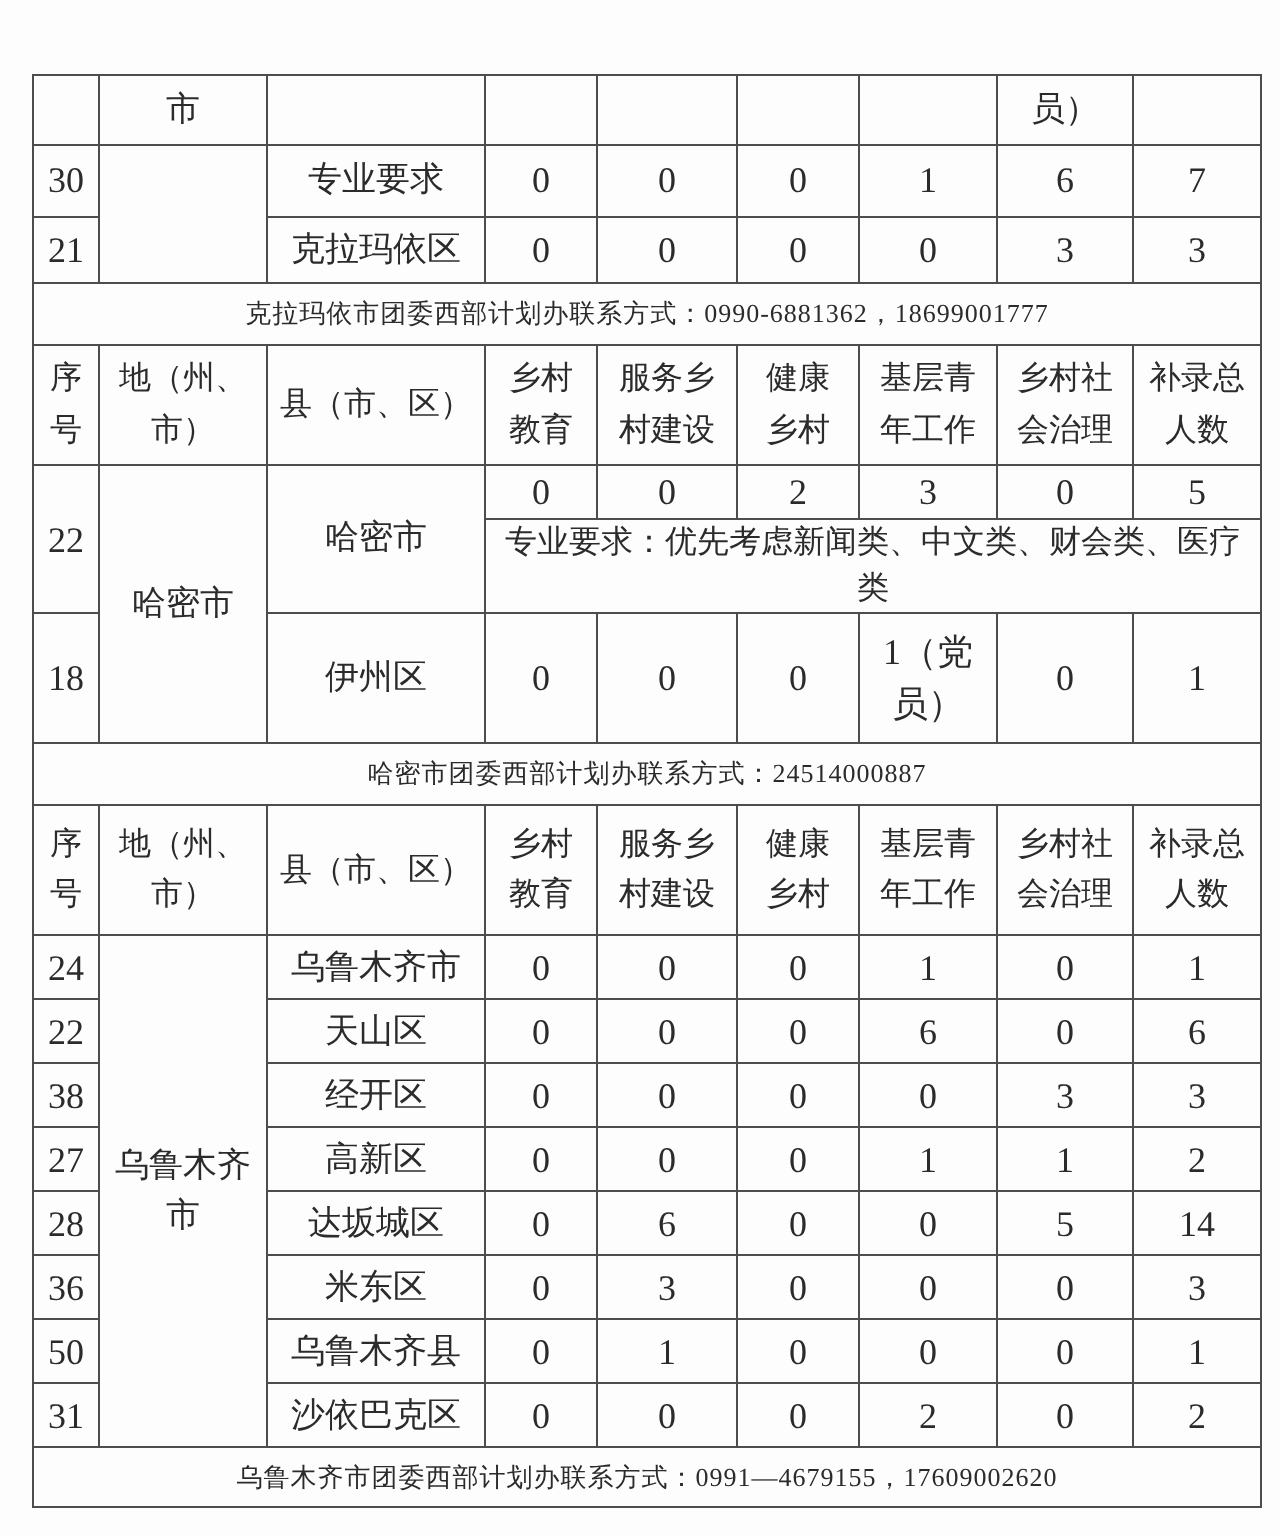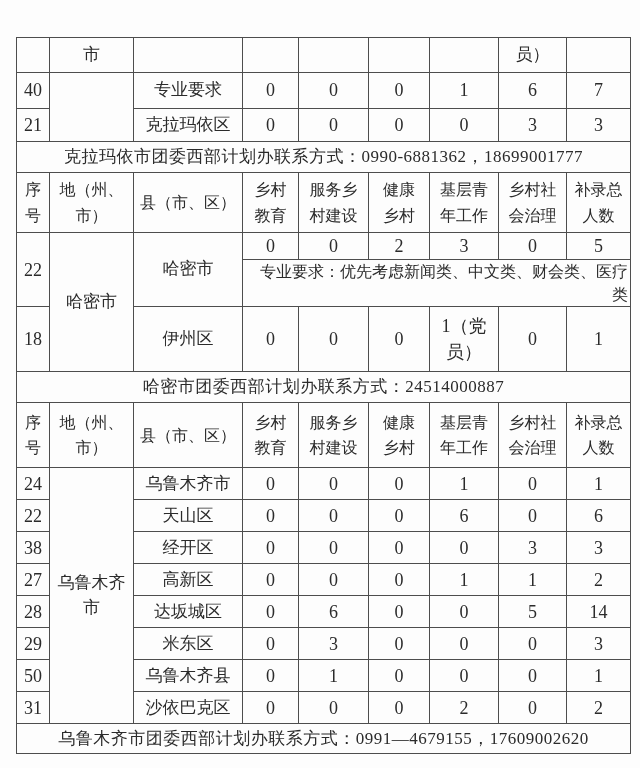--- a/index.html
+++ b/index.html
@@ -23,22 +23,22 @@
     text-align: center;
     vertical-align: middle;
     white-space: pre-line;
     padding: 0 2px;
     overflow: hidden;
     font-size: 17px;
     line-height: 1.45;
   }
   td.num  { font-size: 18px; }
   td.hdr  { font-size: 16px; line-height: 1.6; }
-  td.contact { font-size: 17px; letter-spacing: 0.5px; margin-top: 10px; }
-  td.note { font-size: 16px; text-align: right; }
+  td.contact { font-size: 13px; letter-spacing: 0.5px; margin-top: 10px; }
+  td.note { font-size: 16px; }
 </style>
 </head>
 <body>
 
 <div>
 <table class="doc-table">
   <colgroup>
     <col style="width:33px">
         <col style="width:84px">
         <col style="width:109px">
@@ -57,21 +57,21 @@
       <td></td>
       <td></td>
       <td></td>
       <td></td>
       <td></td>
       <td>员）</td>
       <td></td>
     </tr>
 
     <tr style="height:36px">
-      <td class="num">40</td>
+      <td class="num">30</td>
       <td rowspan="2"></td>
       <td>专业要求</td>
       <td class="num">0</td>
       <td class="num">0</td>
       <td class="num">0</td>
       <td class="num">1</td>
       <td class="num">6</td>
       <td class="num">7</td>
     </tr>
 
@@ -213,21 +213,21 @@
       <td>达坂城区</td>
       <td class="num">0</td>
       <td class="num">6</td>
       <td class="num">0</td>
       <td class="num">0</td>
       <td class="num">5</td>
       <td class="num">14</td>
     </tr>
 
     <tr style="height:32px">
-      <td class="num">29</td>
+      <td class="num">36</td>
       <td>米东区</td>
       <td class="num">0</td>
       <td class="num">3</td>
       <td class="num">0</td>
       <td class="num">0</td>
       <td class="num">0</td>
       <td class="num">3</td>
     </tr>
 
     <tr style="height:32px">

